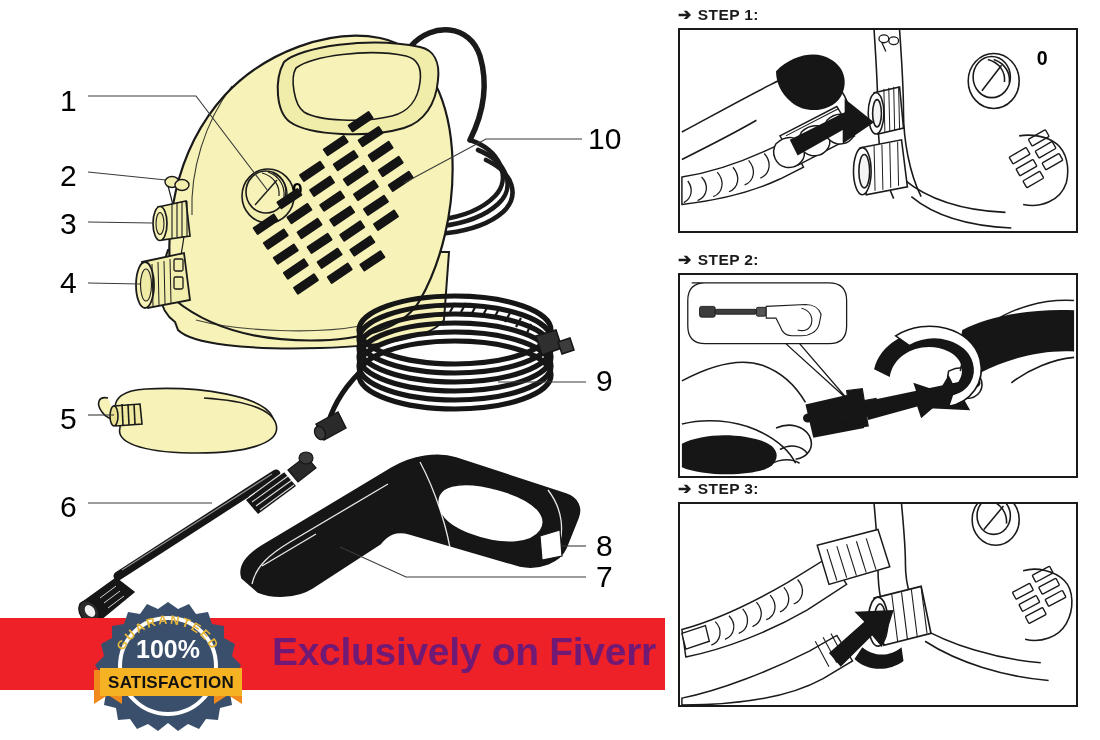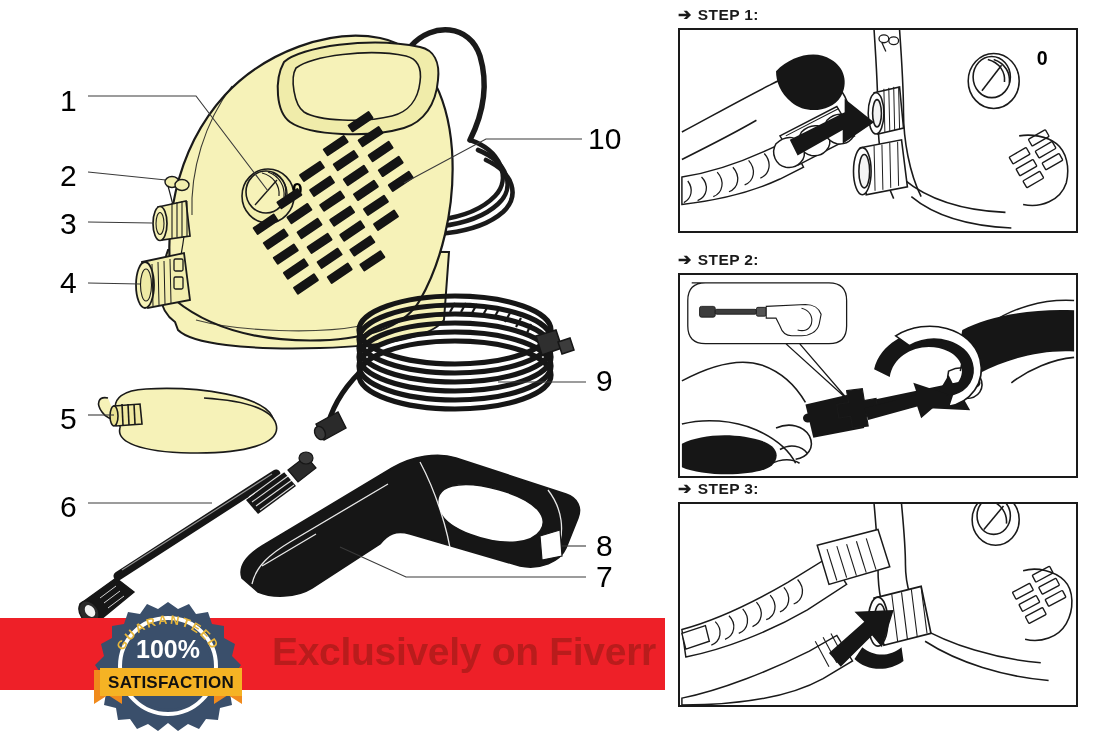--- a/index.html
+++ b/index.html
@@ -48,21 +48,21 @@
   .step-frame svg{display:block;width:100%;height:100%;}
 
   
   .banner{
     position:absolute;left:0;top:618px;width:665px;height:72px;
     background:#ee2028;
     z-index:40;
   }
   .banner-text{
     position:absolute;left:272px;top:630px;
-    font-size:39px;font-weight:bold;color:#b91c1c;
+    font-size:39px;font-weight:bold;color:#701a75;
     letter-spacing:-.3px;
     white-space:nowrap;
     z-index:42;
     font-family:"Liberation Sans", sans-serif;
   }
   
   .seal{position:absolute;left:78px;top:596px;width:186px;height:142px;z-index:45;}
   .seal svg{display:block;}
 </style>
 </head>

